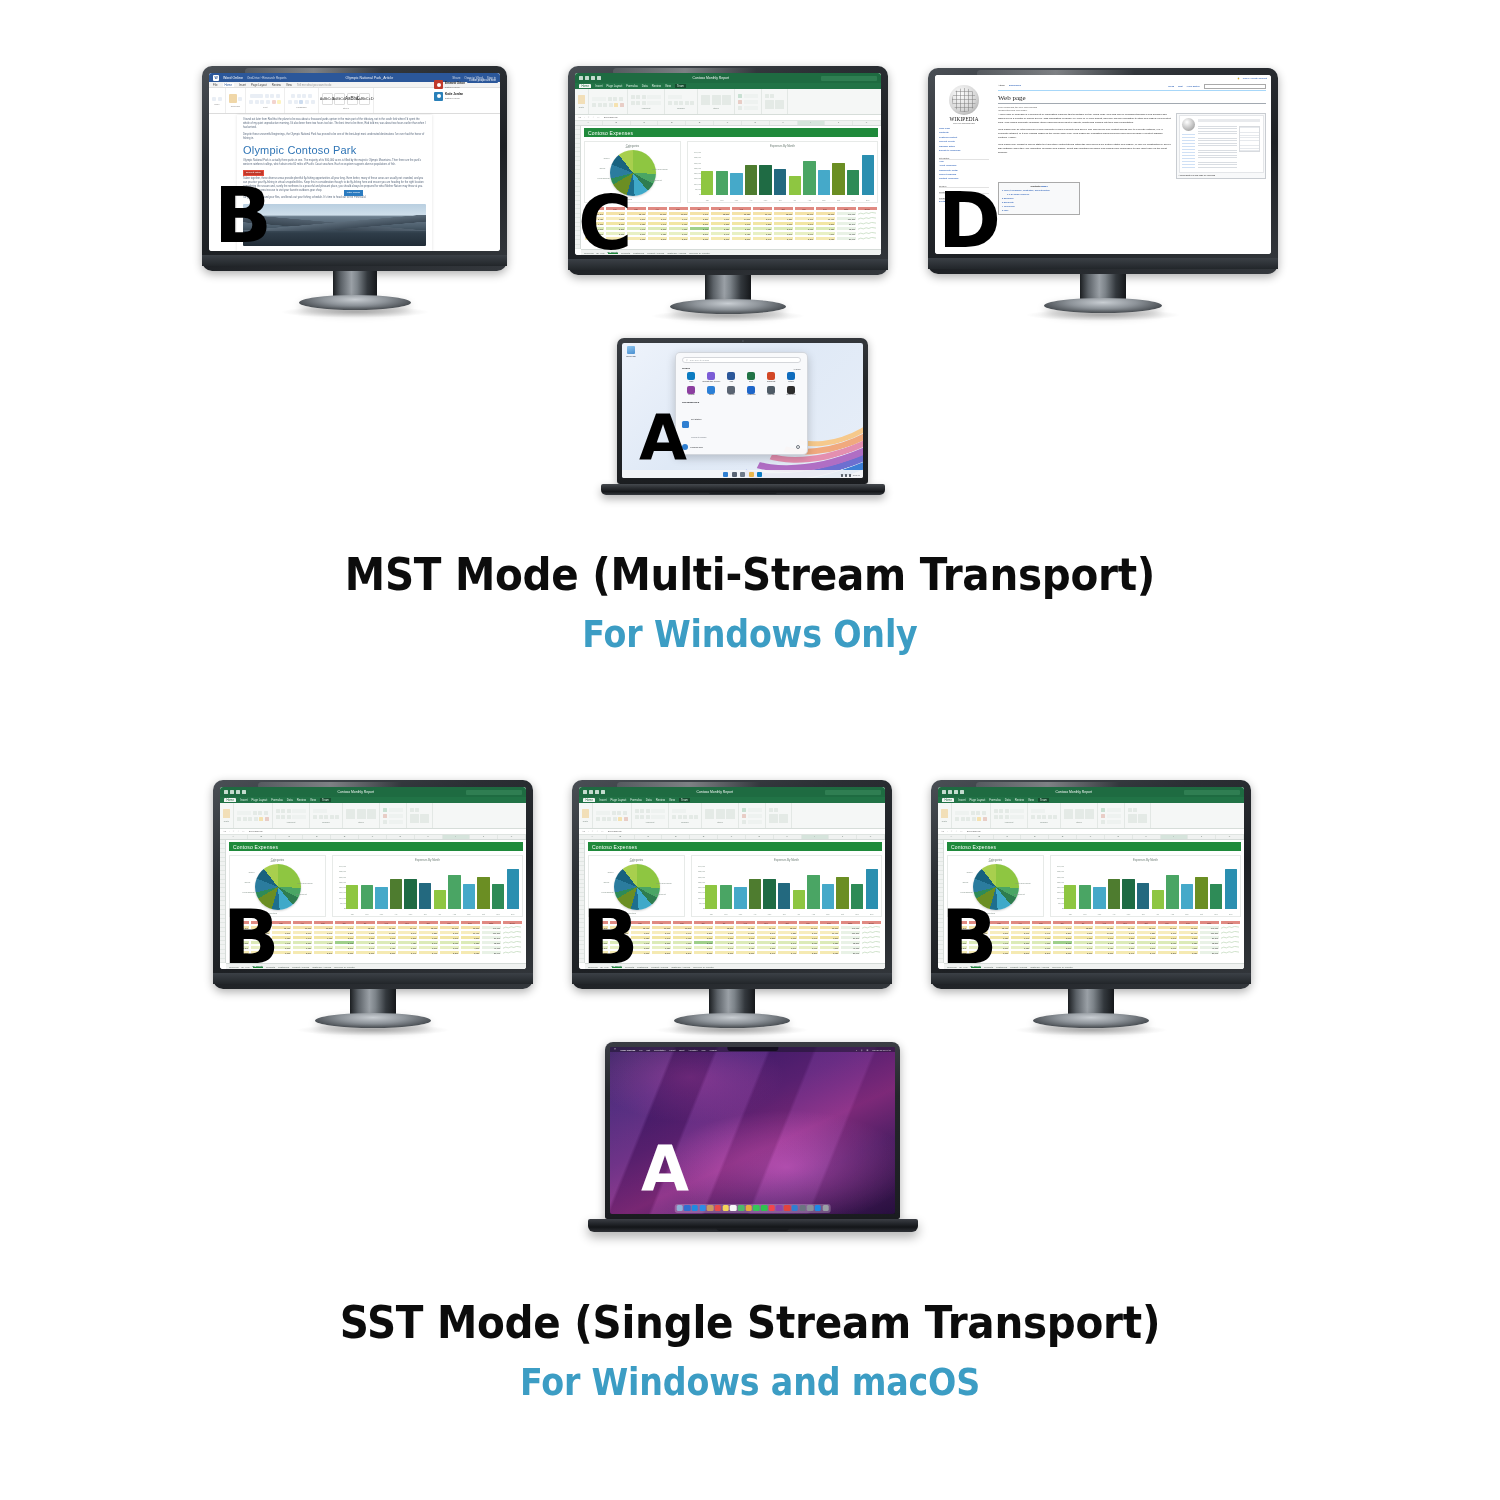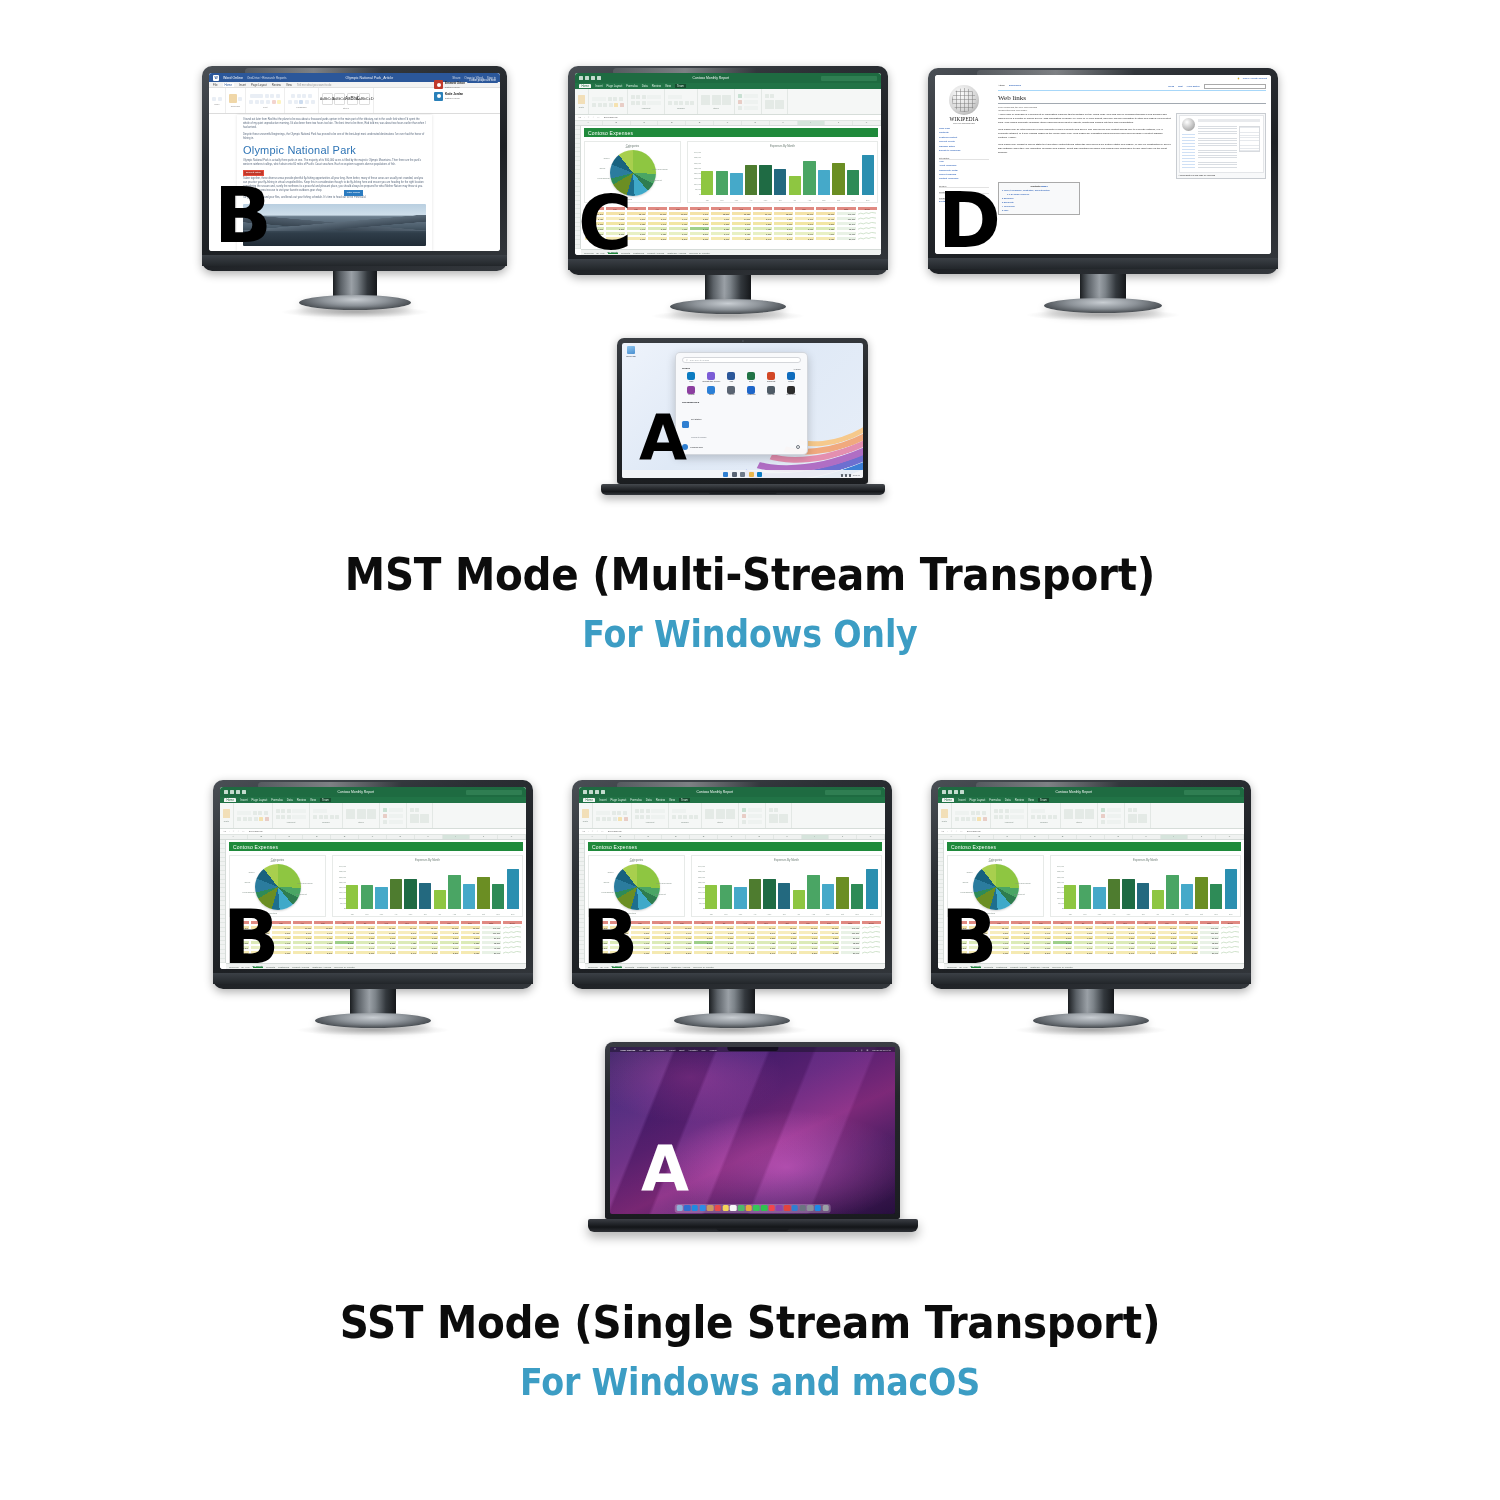--- a/index.html
+++ b/index.html
@@ -407,21 +407,21 @@
                 <span>
                   <span class="w-pname">Katie Jordan</span><br>
                   <span class="w-pstat">Editing online</span>
                 </span>
               </div>
             </div>
 
             <div class="w-doc">
               <div class="w-p">I found out later from Rod that the plane to be was about a thousand yards upriver in the main part of the tributary, not in the south fork where I'd spent the whole of my quiet unproductive morning. I'd also been there two hours too late. The best time to be there, Rod told me, was about two hours earlier than when I had arrived.</div>
               <div class="w-p">Despite these uneventful beginnings, the Olympic National Park has proved to be one of the best-kept most underrated destinations I've ever had the honor of fishing in.</div>
-              <div class="w-h1">Olympic National Park</div>
+              <div class="w-h1">Olympic Contoso Park</div>
               <div class="w-p">Olympic National Park is actually three parks in one. The majority of its 900,000 acres is filled by the majestic Olympic Mountains. Then there are the park's western rainforest valleys, which drain onto 60 miles of Pacific Coast seashore. Each ecosystem supports diverse populations of fish.</div>
               <div class="w-tag">Emmett Orton</div>
               <div class="w-p" style="position:relative">
                 <span>Taken together, these diverse areas provide plentiful fly-fishing opportunities all year long. Even better, many of these areas are usually not crowded, and you can practice your fly-fishing in virtual unspoiled bliss. Keep this in consideration though: to do fly-fishing here and ensure you are heading for the right location considering the season and, surely the northwest is a peaceful and pleasant place, you should always be prepared for what Mother Nature may throw at you. Besides, it is a great excuse to visit your favorite outdoors gear shop.</span>
                 <span class="w-tag blue" style="position:absolute;left:55%;top:13px">Katie Jordan</span>
               </div>
               <div class="w-p">So grab your pole and your flies, and break out your fishing schedule. It's time to head out to the Peninsula!</div>
               <div class="w-img"></div>
             </div>
           </div>
@@ -851,21 +851,21 @@
               <div class="wk-tabs">
                 <span class="act">Article</span>
                 <span>Discussion</span>
                 <span class="wk-tabsr">
                   <span>Read</span>
                   <span>Edit</span>
                   <span>View history</span>
                   <span class="wk-searchbox" placeholder="Search"></span>
                 </span>
               </div>
-              <div class="wk-h1">Web links</div>
+              <div class="wk-h1">Web page</div>
               <div class="wk-from">From Wikipedia, the free encyclopedia</div>
               <div class="wk-from">(Redirected from Web Page)</div>
 
               <div class="wk-thumb">
                 <div class="wk-thumbimg">
                   <div style="position:absolute;left:2px;top:2px;width:13px;height:13px;border-radius:50%;
                               background:radial-gradient(circle at 38% 32%,#fff,#bbb 60%,#888);"></div>
                   <div style="position:absolute;left:18px;top:3px;right:3px;height:3px;background:#e8eaed;"></div>
                   <div style="position:absolute;left:2px;top:18px;width:13px;bottom:3px;
                               background:repeating-linear-gradient(180deg,#cfe0f5 0 1px,transparent 1px 3px);"></div>

